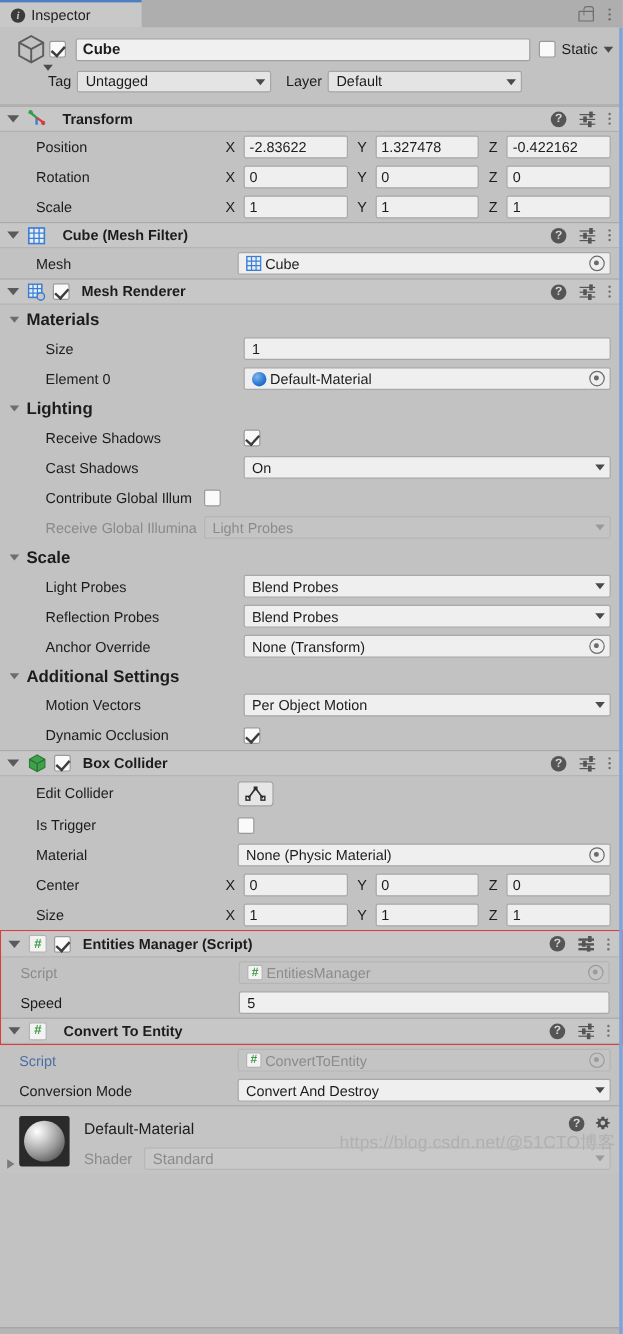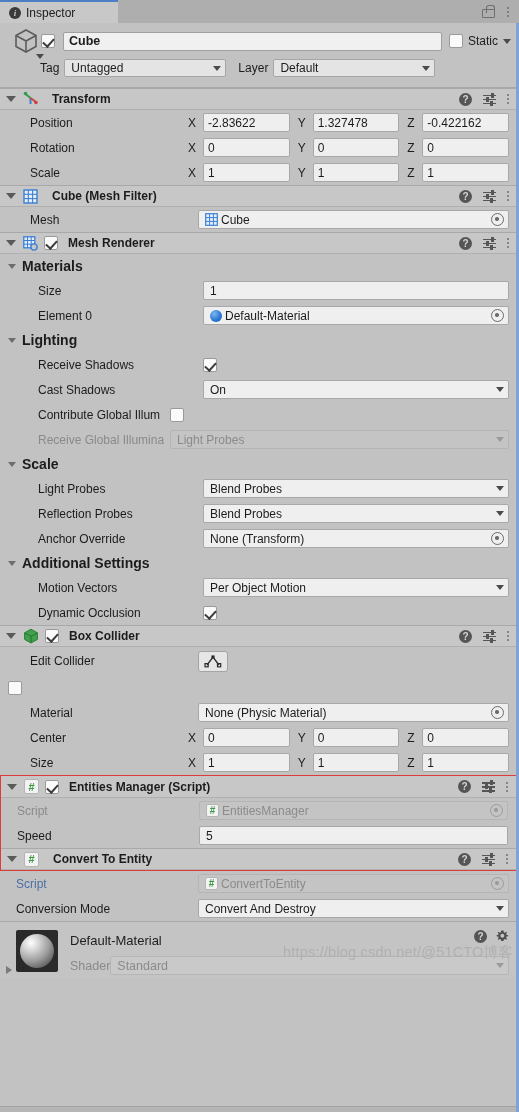--- a/index.html
+++ b/index.html
@@ -205,21 +205,21 @@
   .mat-thumb {
     width: 42px; height: 42px; flex: none; border-radius: 2px;
     background: #2a2a2a; display: flex; align-items: center; justify-content: center;
   }
   .mat-sphere {
     width: 34px; height: 34px; border-radius: 50%;
     background: radial-gradient(circle at 32% 26%, #ffffff 0%, #d8d8d8 22%, #9a9a9a 55%, #4e4e4e 88%, #343434 100%);
   }
   .mat-right { margin-left: 12px; flex: 1; }
   .mat-name { font-size: 13px; color: #1d1d1d; margin-top: 3px; }
-  .mat-shader-row { display: flex; align-items: center; margin-top: 8px; }
+  .mat-shader-row { display: flex; align-items: center; margin-top: 8px; gap: 10px; }
   .mat-shader-lbl { font-size: 12.5px; color: #8b8b8b; }
   .mat-shader-field {
     flex: 1; height: 19px; background: #c9c9c9; border: 1px solid #b6b6b6;
     border-radius: 2px; padding: 0 4px 0 6px; display: flex; align-items: center;
     font-size: 12.5px; color: #8b8b8b; margin-right: 10px;
   }
   .mat-icons { position: absolute; right: 10px; top: 8px; display: flex; gap: 9px; align-items: center; }
   .gear-icon { width: 13px; height: 13px; }
   .watermark {
     position: absolute; right: 6px; bottom: 16px;
@@ -547,20 +547,21 @@
       <span class="edit-btn">
         <svg width="18" height="14" viewBox="0 0 18 14">
           <path d="M3 11 L9 3 L15 11" fill="none" stroke="#2d2d2d" stroke-width="1.3"></path>
           <rect x="1" y="9.6" width="3.2" height="3.2" fill="none" stroke="#2d2d2d" stroke-width="1.2"></rect>
           <rect x="7.4" y="1.4" width="3.2" height="3.2" fill="#2d2d2d"></rect>
           <rect x="13.5" y="9.6" width="3.2" height="3.2" fill="none" stroke="#2d2d2d" stroke-width="1.2"></rect>
         </svg>
       </span>
     </div>
     <div class="row">
+      <span class="row-label" style="padding-left:22px;width:190px">Is Trigger</span>
       <span class="cb"></span>
     </div>
     <div class="row">
       <span class="row-label" style="padding-left:22px;width:190px">Material</span>
       <span class="field">
         <span>None (Physic Material)</span>
         <span class="target-dot"></span>
       </span>
     </div>
     <div class="row">

